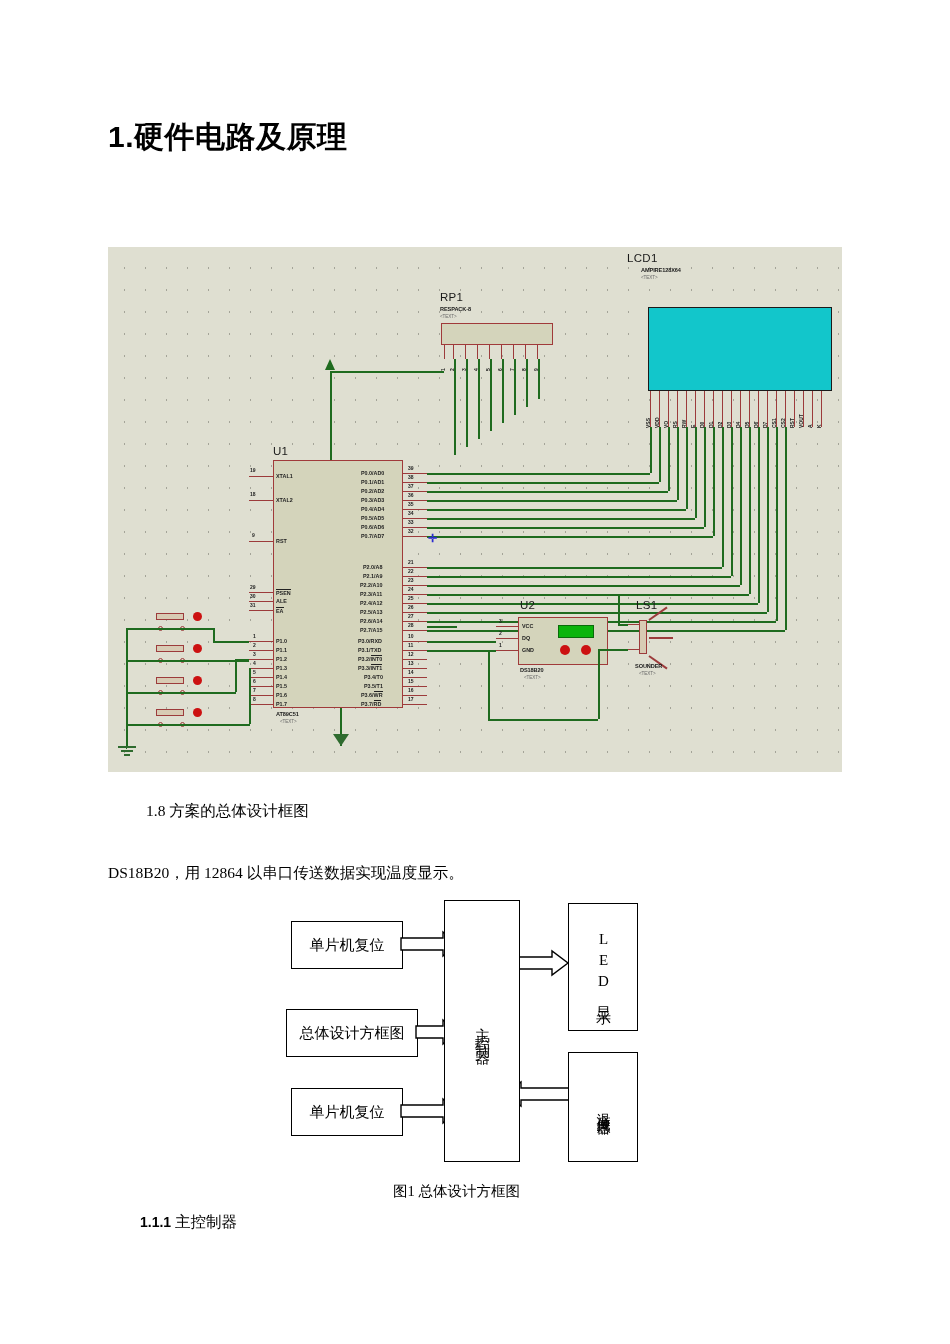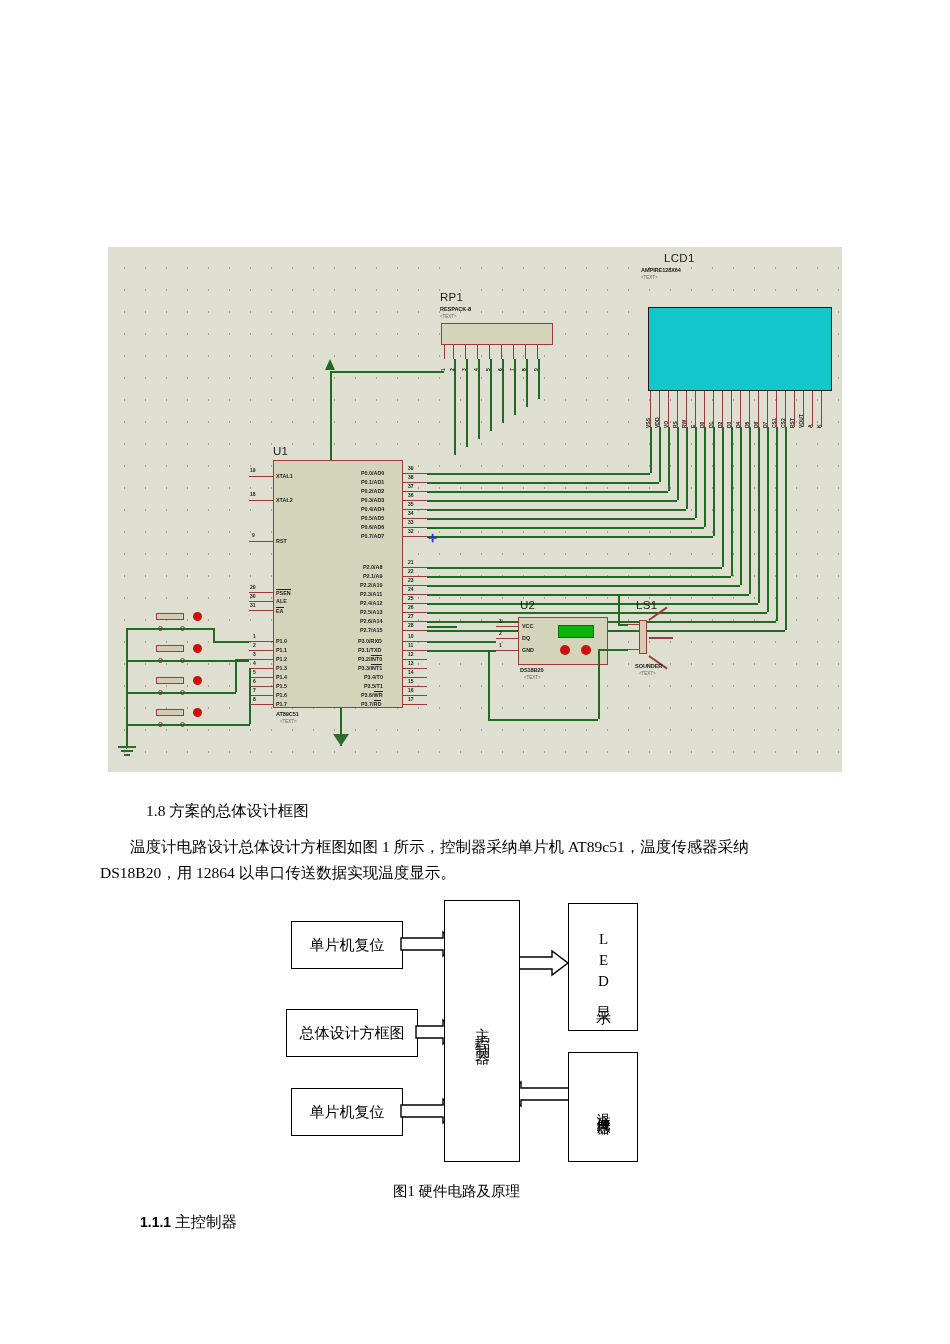--- a/index.html
+++ b/index.html
@@ -81,25 +81,26 @@
 
   .caption{position:absolute;font-size:14.5px;white-space:nowrap;}
   .sec{position:absolute;font-size:15.5px;white-space:nowrap;}
   .secnum{font-family:"Liberation Sans","DejaVu Sans",sans-serif;font-weight:bold;font-size:14px;}
 </style>
 </head>
 <body>
 
 <div class="page">
 
+  <div class="h1">1.硬件电路及原理</div>
 
   <div class="schem">
     <div class="grid"></div>
 
-    <div class="lbl lbl-big" style="left:556px;top:5px;">LCD1</div>
+    <div class="lbl lbl-big" style="left:519px;top:5px;">LCD1</div>
     <div class="lbl lbl-sm" style="left:533px;top:20px;">AMPIRE128X64</div>
     <div class="lbl lbl-xs" style="left:533px;top:28px;">&lt;TEXT&gt;</div>
     <div class="lcd-screen" style="left:540px;top:60px;width:184px;height:84px;"></div>
 
     <div>
       <div class="vlabel" style="left:543px;top:175px;">VSS</div>
       <div class="vlabel" style="left:552px;top:175px;">VDD</div>
       <div class="vlabel" style="left:561px;top:175px;">VO</div>
       <div class="vlabel" style="left:570px;top:175px;">RS</div>
       <div class="vlabel" style="left:579px;top:175px;">RW</div>
@@ -452,22 +453,21 @@
     <div>
       <div class="wire wv" style="left:510px;top:347px;height:30px;"></div>
       <div class="wire wh" style="left:510px;top:377px;width:10px;"></div>
       <div class="wire wh" style="left:490px;top:402px;width:30px;"></div>
       <div class="wire wv" style="left:490px;top:402px;height:70px;"></div>
     </div>
 
   </div>
 
   <div class="p" style="left:146px;top:798px;">1.8 方案的总体设计框图</div>
-  <div class="p" style="left:130px;top:834px;">温度计电路设计总体设计方框图如图 1 所示，控制器采纳单片机 AT89c51，温度传感器采纳</div>
-  <div class="p" style="left:100px;top:860px;">DS18B20，用 12864 以串口传送数据实现温度显示。</div>
+  <div class="p" style="left:108px;top:860px;">DS18B20，用 12864 以串口传送数据实现温度显示。</div>
 
   <div>
 
     <div class="box" style="left:291px;top:921px;width:110px;height:46px;">
       <span>单片机复位</span>
     </div>
     <div class="box" style="left:286px;top:1009px;width:130px;height:46px;">
       <span>总体设计方框图</span>
     </div>
     <div class="box" style="left:291px;top:1088px;width:110px;height:46px;">
@@ -494,19 +494,19 @@
     <div class="box-v" style="left:568px;top:903px;width:68px;height:126px;">
       <span class="vtext-led">LED显示</span>
     </div>
 
     <div class="box-v" style="left:568px;top:1052px;width:68px;height:108px;">
       <span class="vtext" style="letter-spacing:2px;font-size:14px;">温度传感器</span>
     </div>
 
   </div>
 
-  <div class="caption" style="left:393px;top:1182px;">图1    硬件电路及原理</div>
+  <div class="caption" style="left:393px;top:1182px;">图1    总体设计方框图</div>
   <div class="sec" style="left:140px;top:1212px;">
     <span class="secnum">1.1.1</span>
     <span>主控制器</span>
   </div>
 
 </div>
 
 </body></html>

